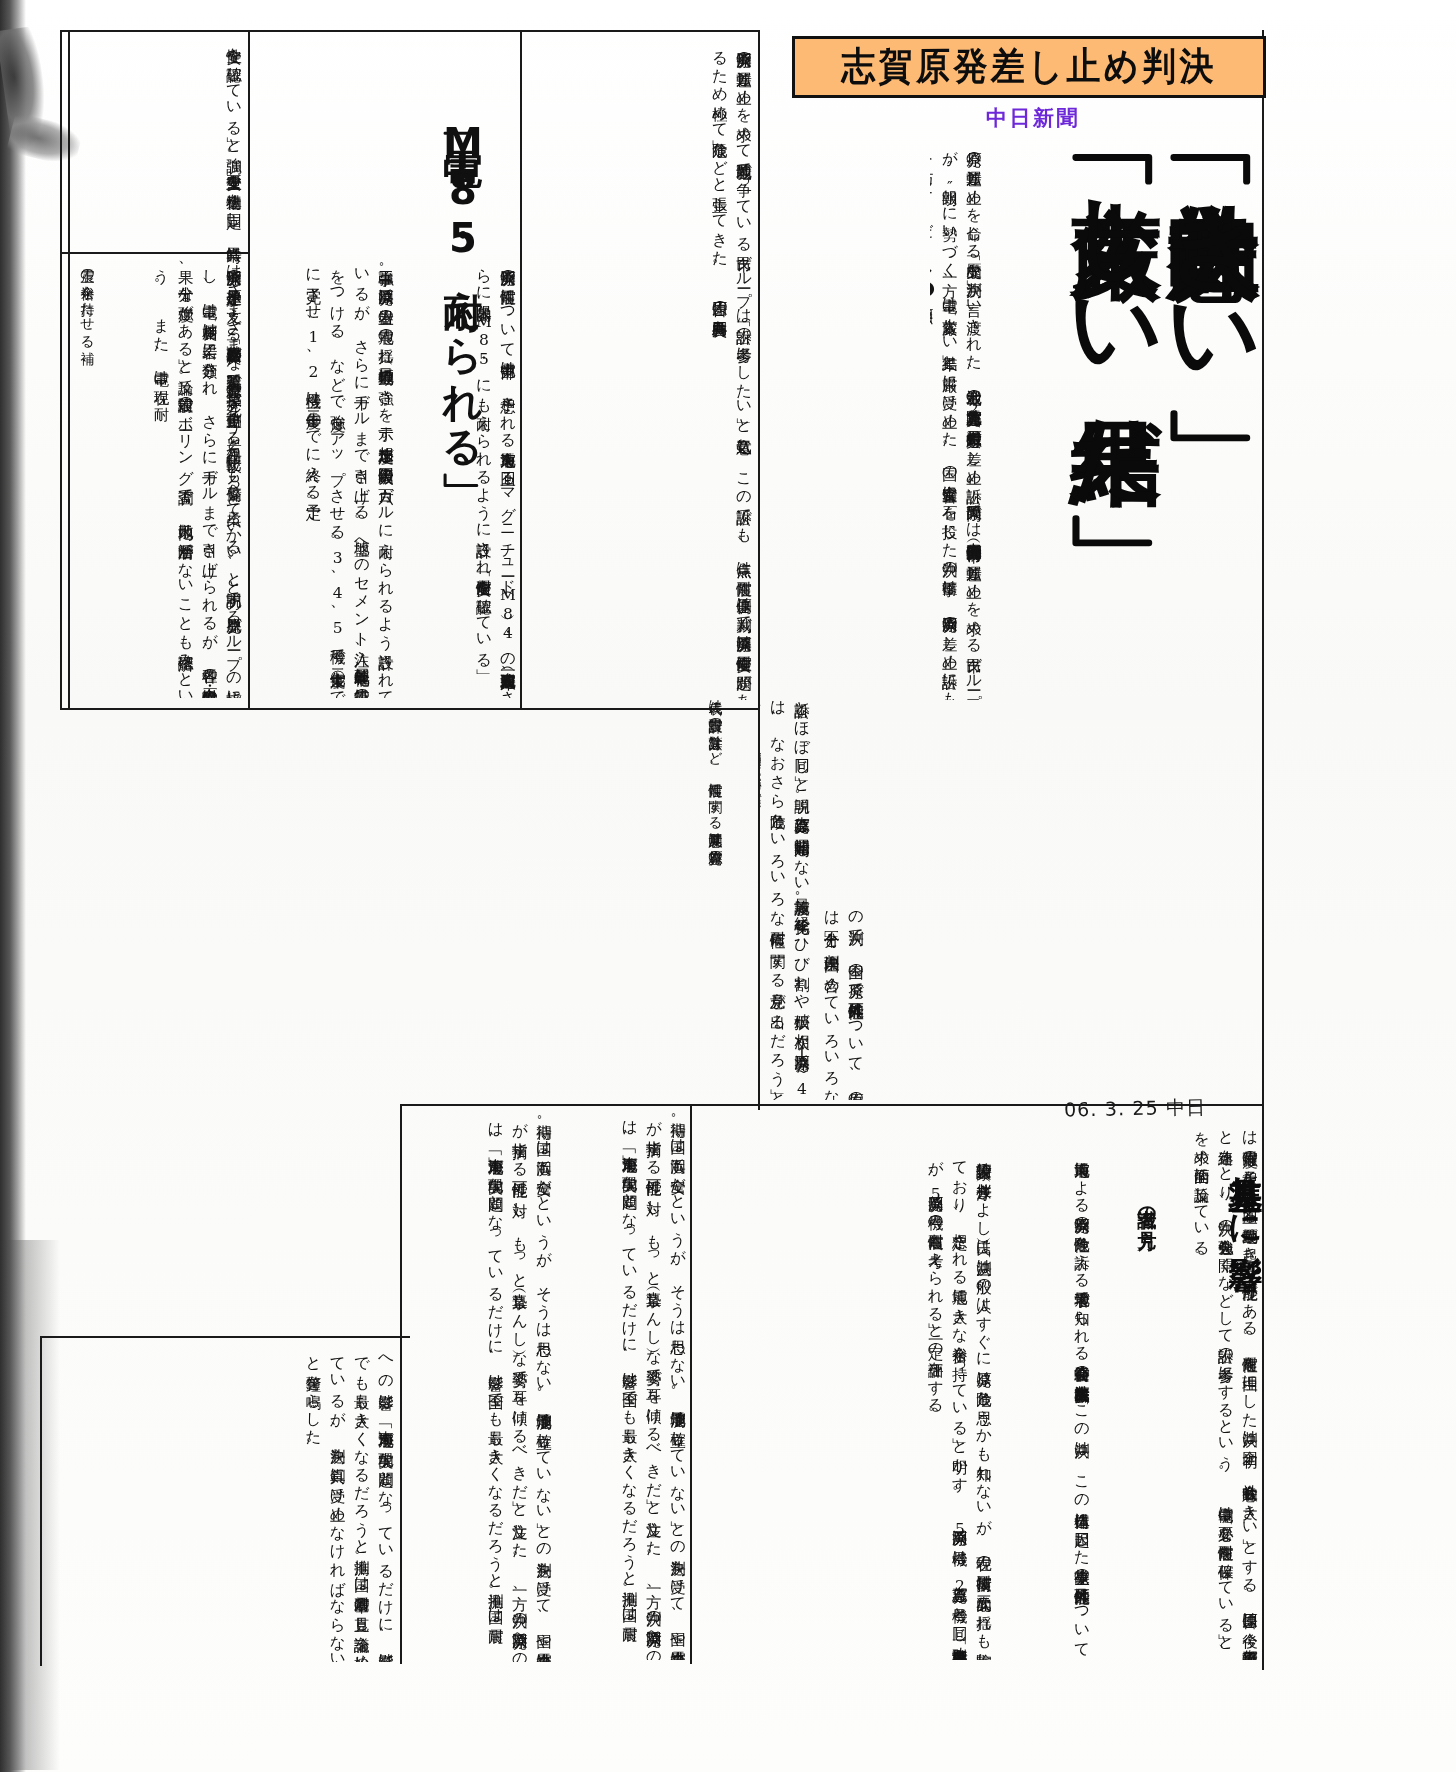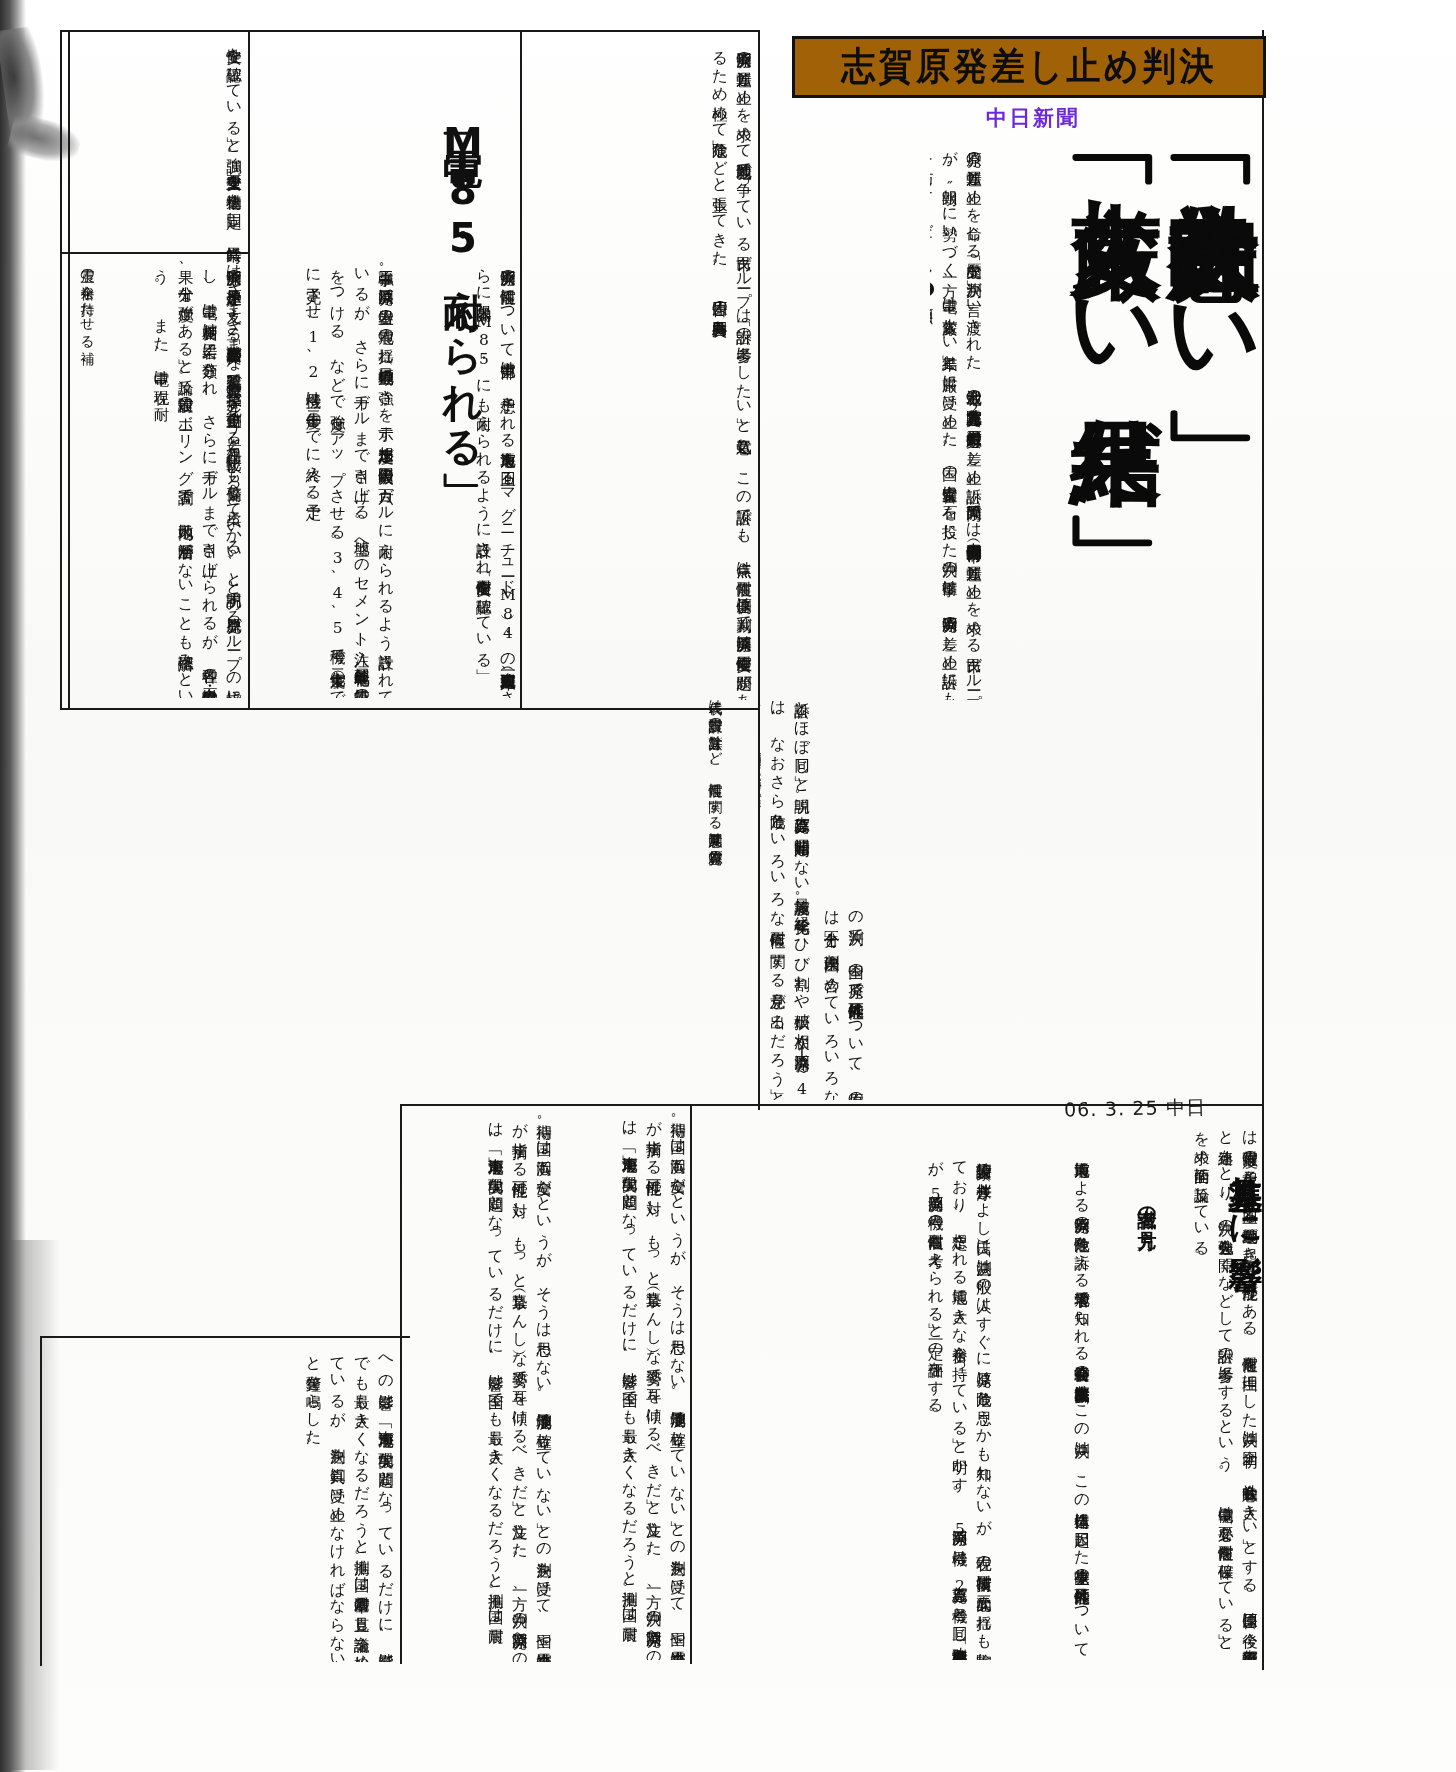--- a/index.html
+++ b/index.html
@@ -34,21 +34,21 @@
     position:absolute;left:10px;top:120px;width:70px;height:40px;
     background:radial-gradient(ellipse at 40% 50%, #3a3a3a 0%, #8d8d8d 50%, rgba(255,255,255,0) 75%);
     transform:rotate(14deg);opacity:.7;
   }
   .clip{overflow:hidden;}
 
   
   #headline-band{
     position:absolute;left:792px;top:36px;width:468px;height:56px;
     border:3px solid #111;
-    background:#a16207;
+    background:#fdba74;
     display:flex;align-items:center;justify-content:center;
   }
   #headline-band .t{
     writing-mode:horizontal-tb;
     font-size:34px;font-weight:bold;letter-spacing:.10em;
     font-family:"DejaVu Sans","Liberation Sans",sans-serif;
     color:#0d0d0d;
     white-space:nowrap;
     transform:scaleY(1.12);
   }

